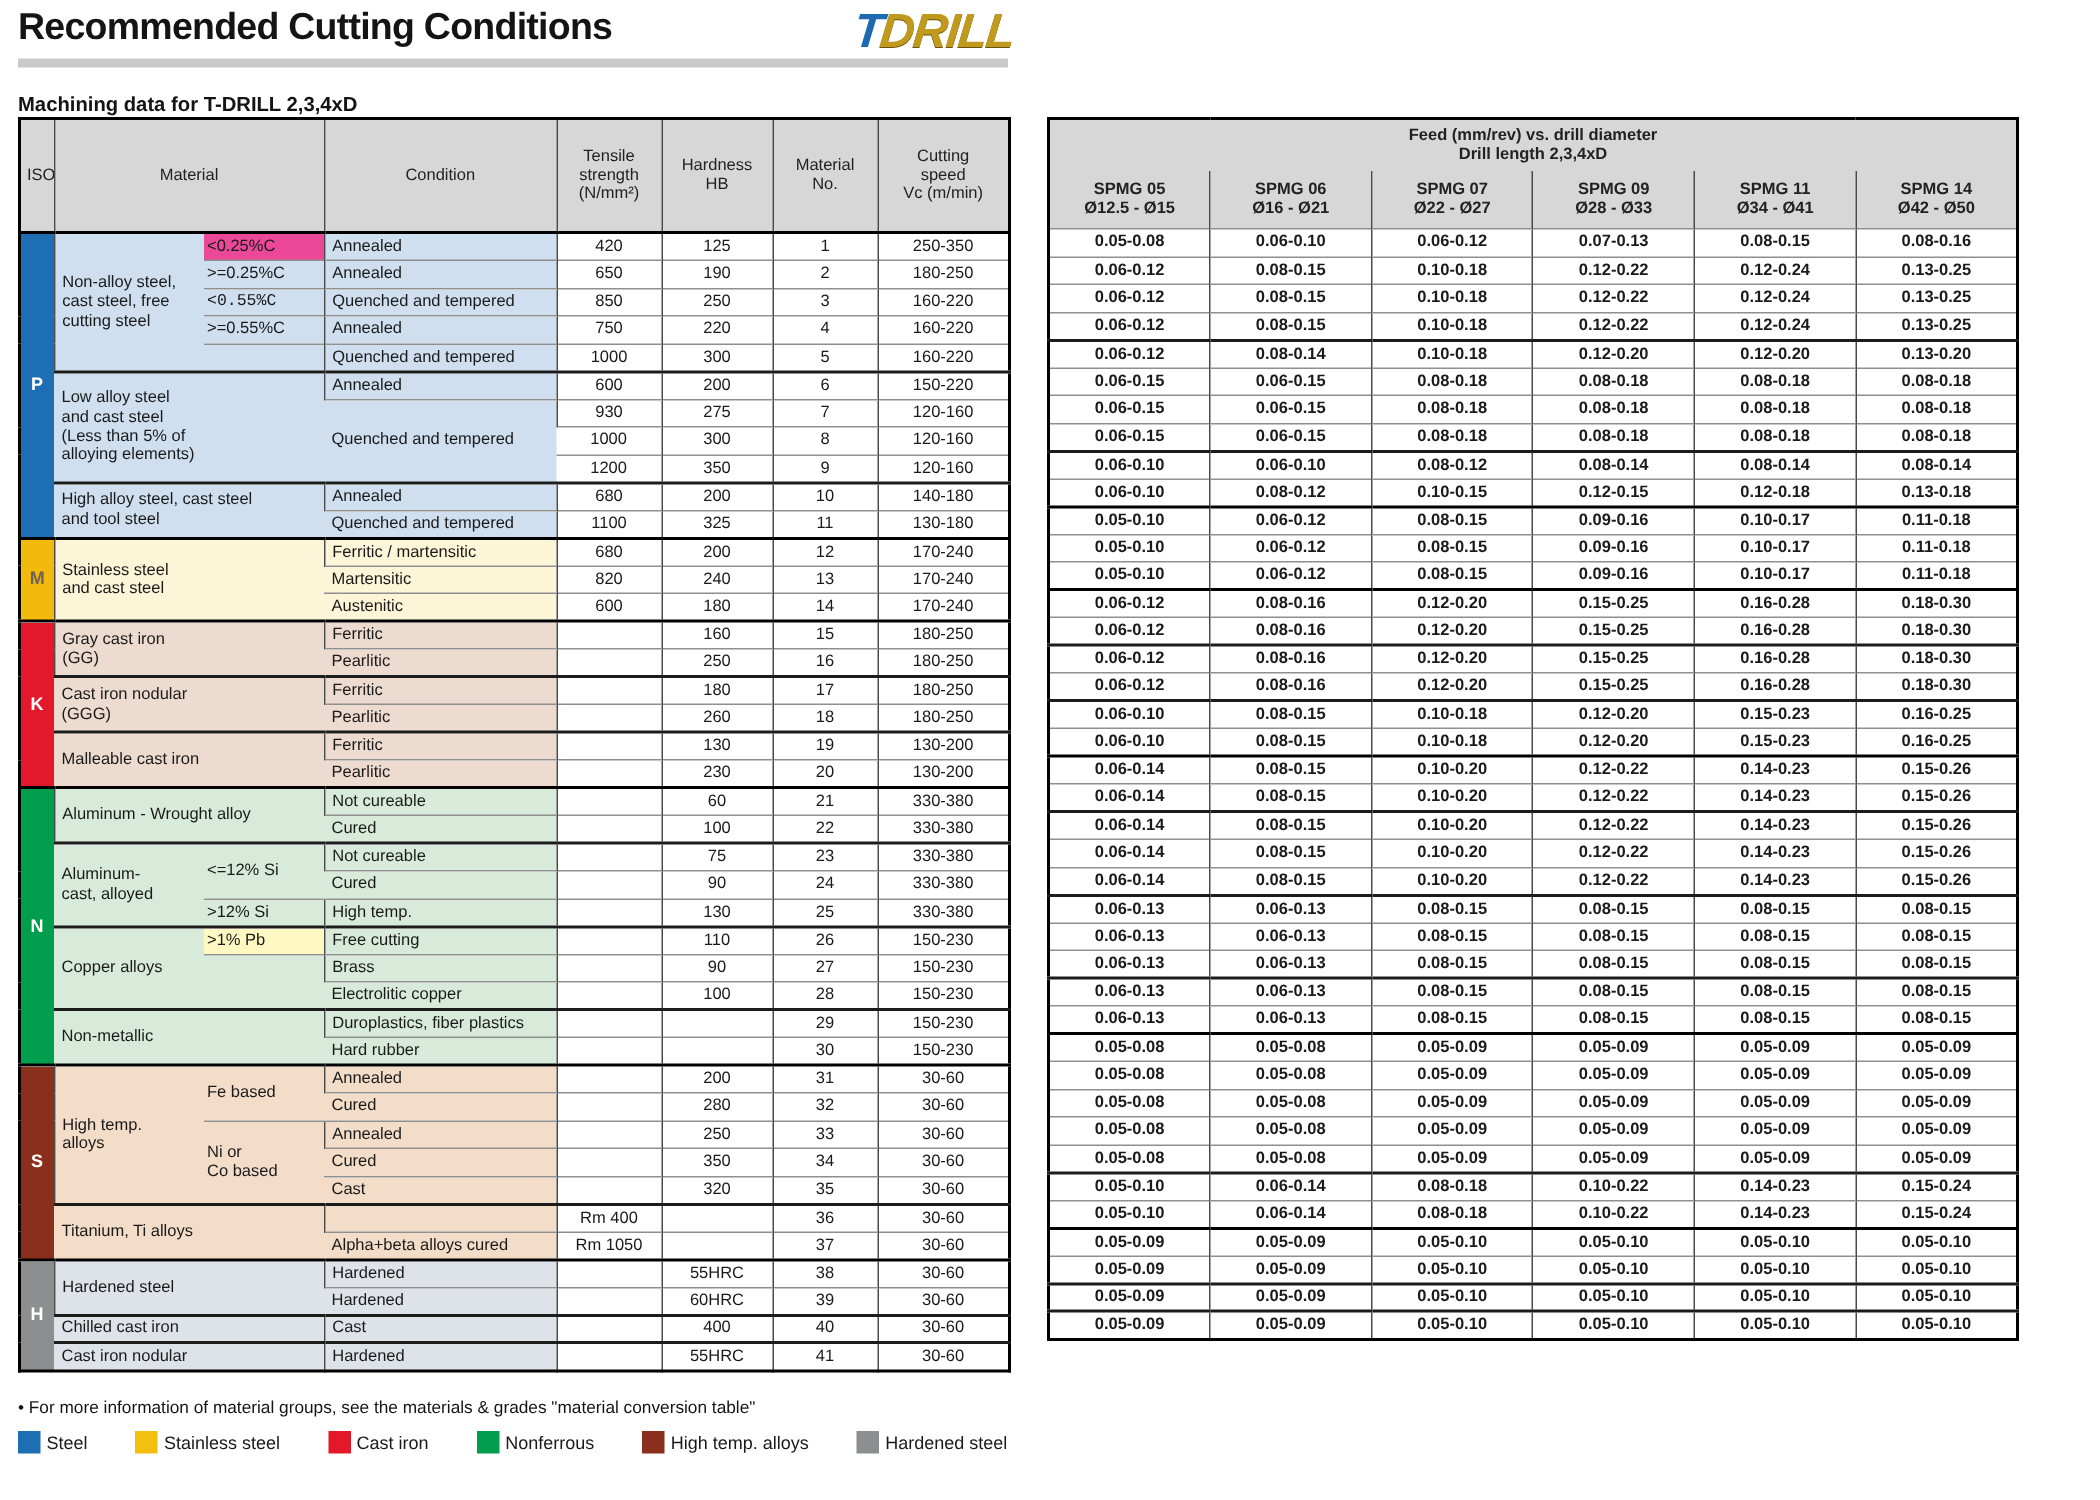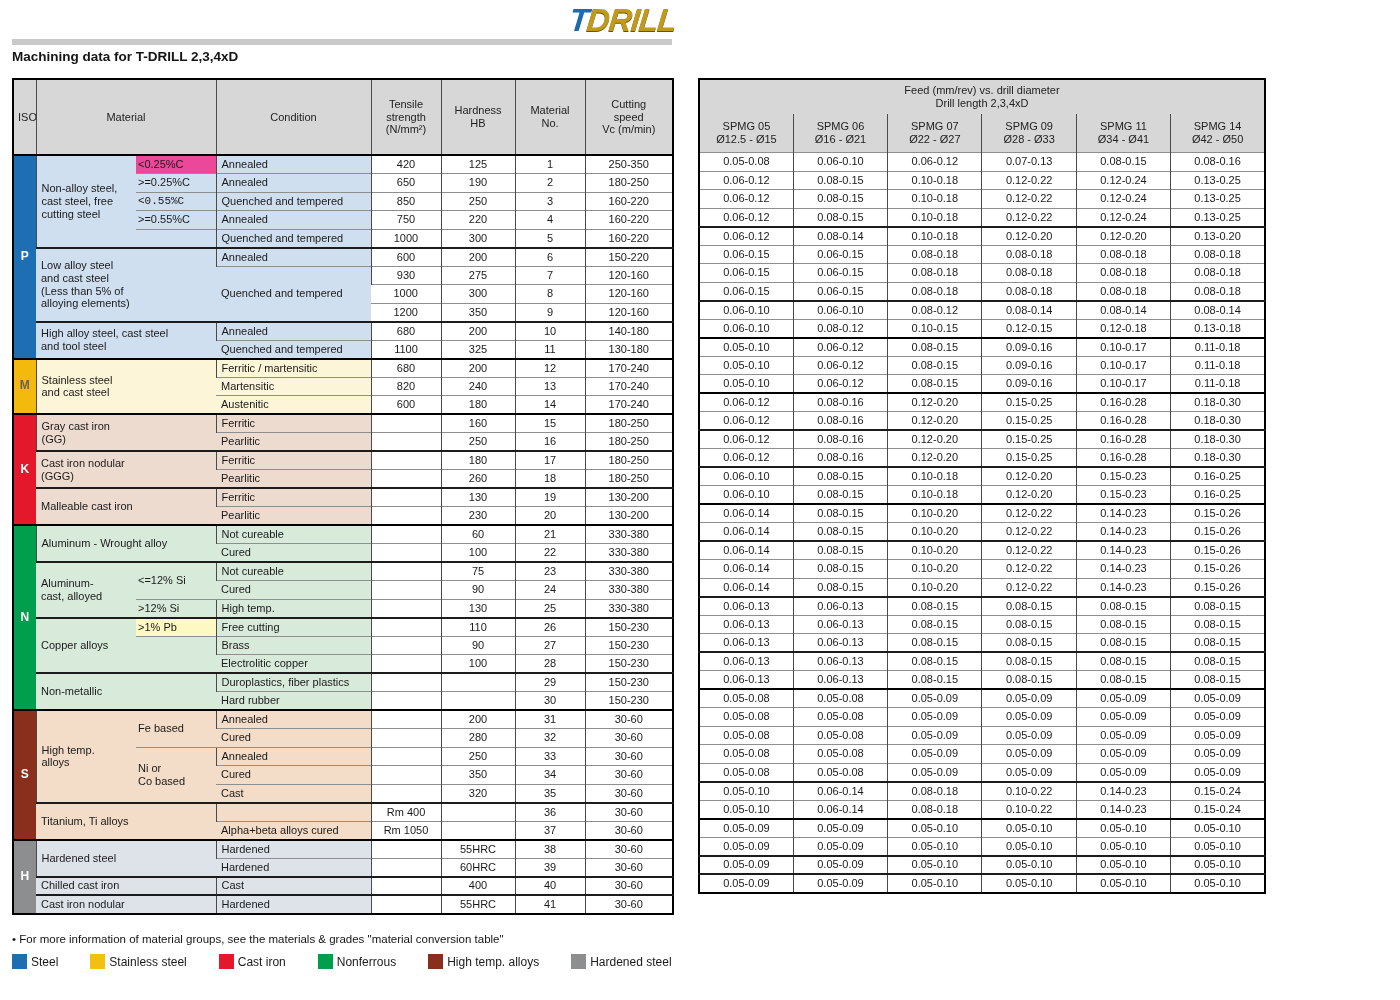--- a/index.html
+++ b/index.html
@@ -2,30 +2,30 @@
 <html><head>
 <meta charset="utf-8">
 <style>
   html,body{margin:0;padding:0;background:#fff;}
   .page{position:relative;width:1400px;height:1000px;background:#fff;overflow:hidden;
         font-family:"Liberation Sans",sans-serif;color:#1a1a1a;}
 
   .title{position:absolute;left:12px;top:4px;font-size:25px;font-weight:bold;
          letter-spacing:-0.5px;color:#141414;}
   .title-bar{position:absolute;left:12px;top:39px;width:660px;height:6px;background:#c9c9c9;}
-  .subtitle{position:absolute;left:12px;top:49px;font-size:13.5px;font-weight:bold;color:#141414;}
+  .subtitle{position:absolute;left:12px;top:62px;font-size:13.5px;font-weight:bold;color:#141414;}
 
   .logo{position:absolute;left:420px;top:2px;width:256px;text-align:right;
         font-style:italic;font-weight:bold;transform:skewX(-6deg);white-space:nowrap;}
   .logo-t{font-size:32px;color:#1d6ab0;letter-spacing:-2px;}
   .logo-drill{font-size:32px;color:#c09a1e;letter-spacing:-1px;text-shadow:0 1px 0 #6b5200;}
 
   table{border-collapse:collapse;table-layout:fixed;}
   #lt{position:absolute;left:12px;top:78px;width:660px;border:2px solid #000;}
-  #rt{position:absolute;left:698px;top:78px;width:568px;border:2px solid #000;}
+  #rt{position:absolute;left:698px;top:78px;width:648px;border:2px solid #000;font-weight:bold;}
 
   td{border-left:1px solid #4a4a4a;border-top:1px solid #8f8f8f;
      padding:0 4px;overflow:hidden;font-size:11px;line-height:1.15;}
   td:first-child{border-left:none;}
 
   .hdr{background:#d7d7d7;text-align:center;white-space:pre-line;
        border-top:none;border-left:1px solid #4a4a4a;font-size:11px;color:#222;}
   #lt .hdr{height:74px;}
   .feed-title{height:34px;}
   .spmg{height:38px;}
@@ -44,20 +44,21 @@
   .note{position:absolute;left:12px;top:933px;font-size:11.5px;color:#141414;}
   .legend{position:absolute;left:12px;top:954px;display:flex;gap:32px;align-items:center;}
   .leg-item{display:inline-flex;align-items:center;gap:4px;}
   .swatch{width:15px;height:15px;display:inline-block;}
   .leg-label{font-size:12px;}
 </style>
 </head>
 <body>
 
 <div class="page">
+  <div class="title">Recommended Cutting Conditions</div>
   <div class="logo">
     <span class="logo-t">T</span><span class="logo-drill">DRILL</span>
   </div>
   <div class="title-bar"></div>
   <div class="subtitle">Machining data for T-DRILL 2,3,4xD</div>
 
   <table id="lt">
     <colgroup>
       <col style="width:23px">
         <col style="width:100px">

